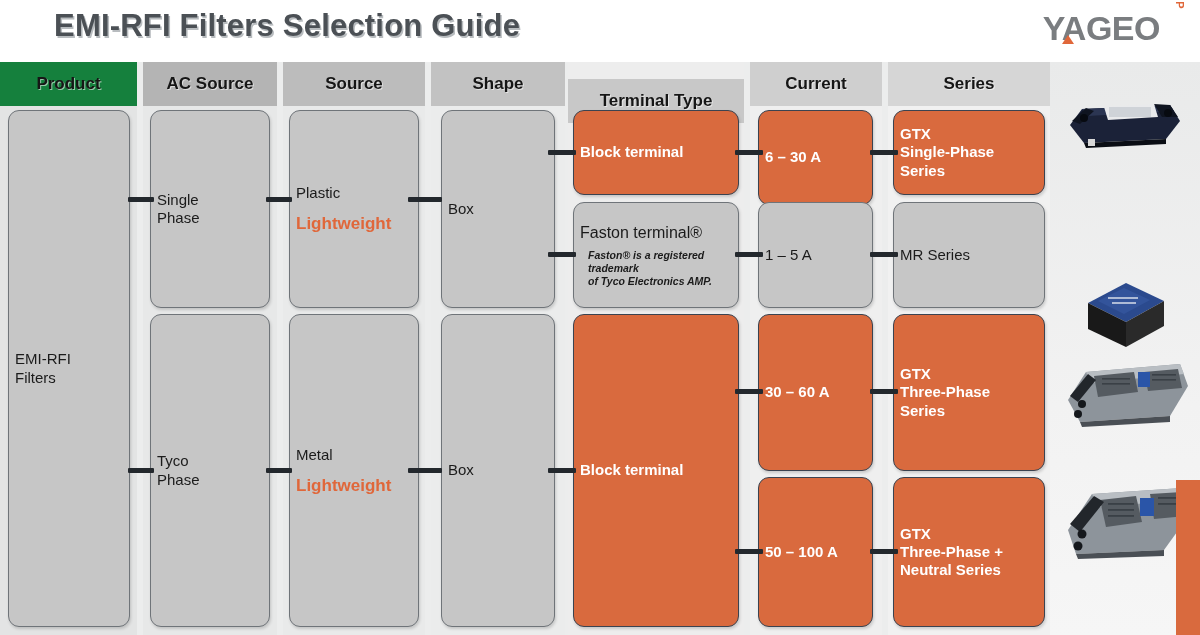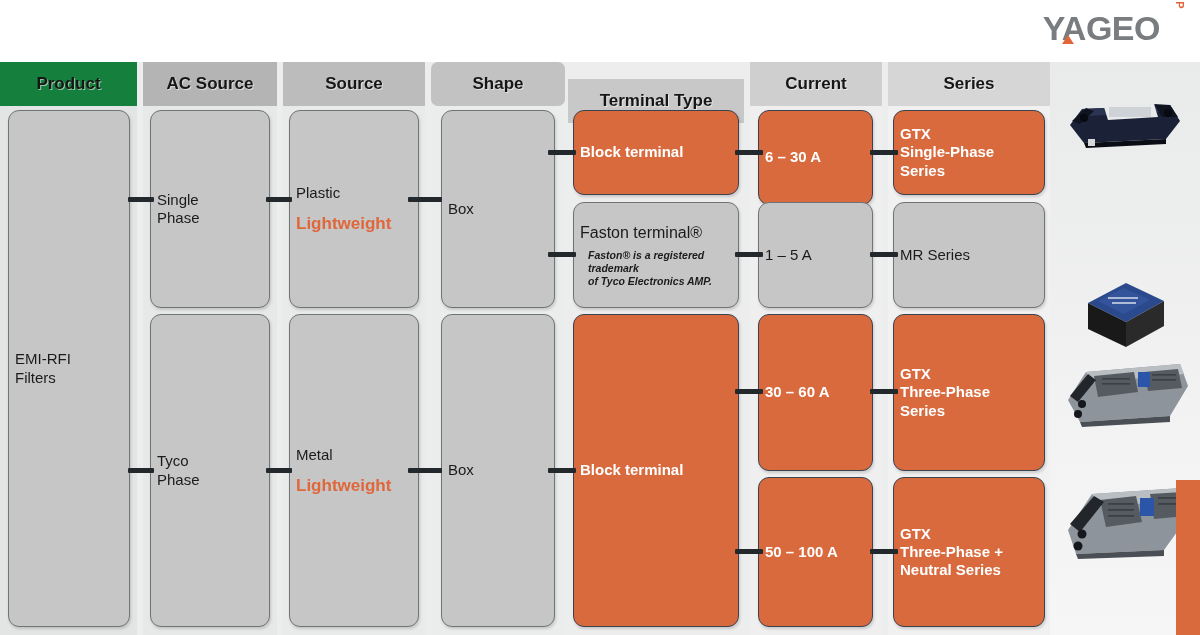--- a/index.html
+++ b/index.html
@@ -118,20 +118,21 @@
 
   #orangebar{
     position:absolute;right:0;top:418px;width:24px;height:155px;
     background:#d96a3e;
   }
 </style>
 </head>
 <body>
 
 <div id="titlebar">
+  <div id="page-title">EMI-RFI Filters Selection Guide</div>
 
   <div id="logo">
     <div id="logo-word">YAGEO</div>
     <div id="logo-tri"></div>
     <div id="logo-group">GROUP</div>
   </div>
 </div>
 
 <div id="chart">
 
@@ -167,21 +168,21 @@
         <div class="sub-orange">Lightweight</div>
       </div>
       <div class="node gray" style="left:6px;top:252px;width:130px;height:313px;">
         <div class="plain">Metal</div>
         <div class="sub-orange">Lightweight</div>
       </div>
     </div>
   </div>
 
   <div class="col" style="left:431px;width:134px;background:#ebecec;">
-    <div class="col-head" style="background:#c2c2c2;border-radius:7px;">Shape</div>
+    <div class="col-head" style="background:#c2c2c2;">Shape</div>
     <div class="col-body">
       <div class="node gray" style="left:10px;top:48px;width:114px;height:198px;">
         <div class="line t">Box</div>
       </div>
       <div class="node gray" style="left:10px;top:252px;width:114px;height:313px;">
         <div class="line t">Box</div>
       </div>
     </div>
   </div>
 

